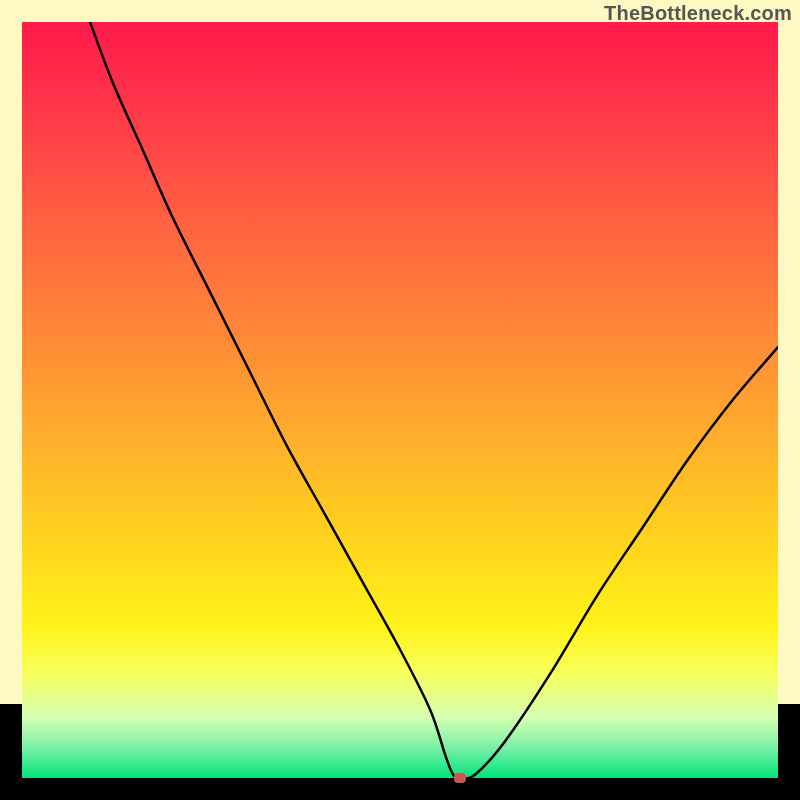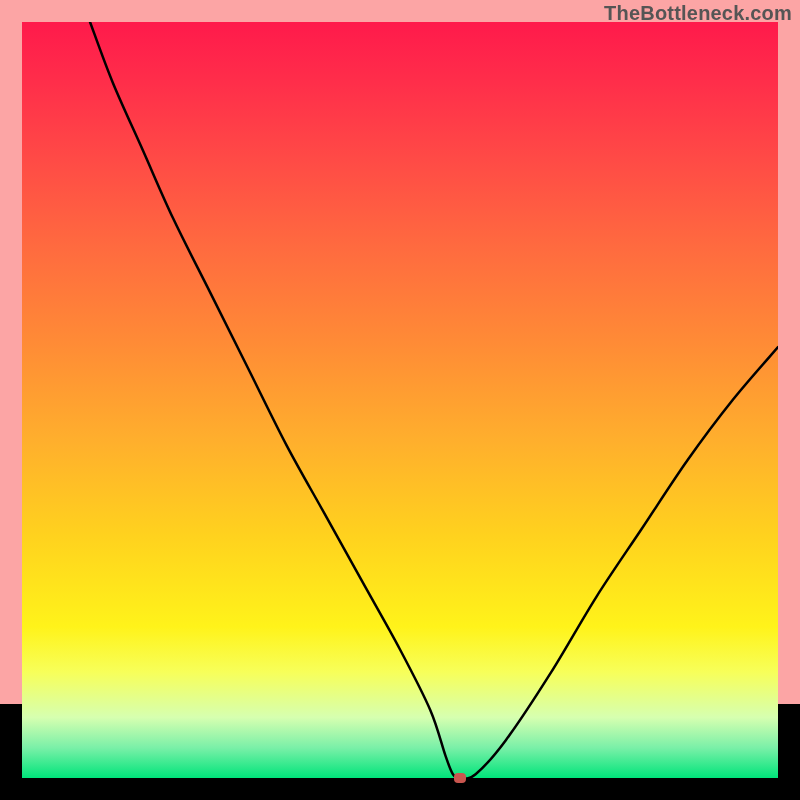--- a/index.html
+++ b/index.html
@@ -8,21 +8,21 @@
     width: 800px;
     height: 800px;
     background: #000;
     font-family: Arial, Helvetica, sans-serif;
     overflow: hidden;
   }
   .frame {
     position: absolute;
     left: 0; top: 0;
     width: 800px; height: 704px;
-    background: #fca5a5;
+    background: #fef9c3;
   }
   .plot {
     position: absolute;
     left: 22px;
     top: 22px;
     width: 756px;
     height: 756px;
     background: linear-gradient(to bottom,
       #ff1a4b 0%,
       #ff2e4a 8%,

